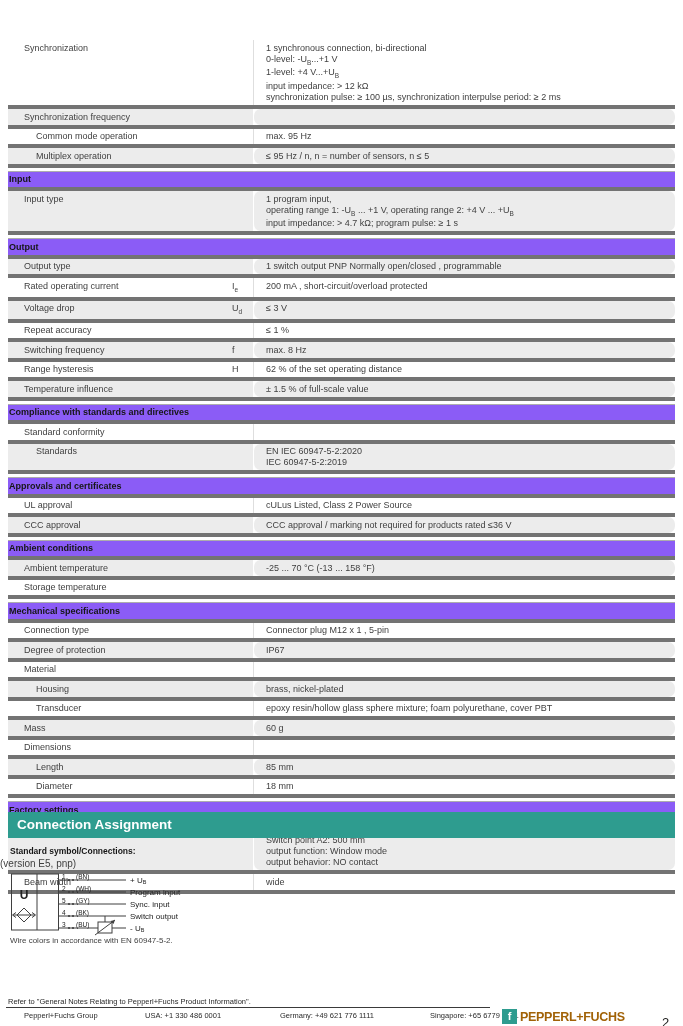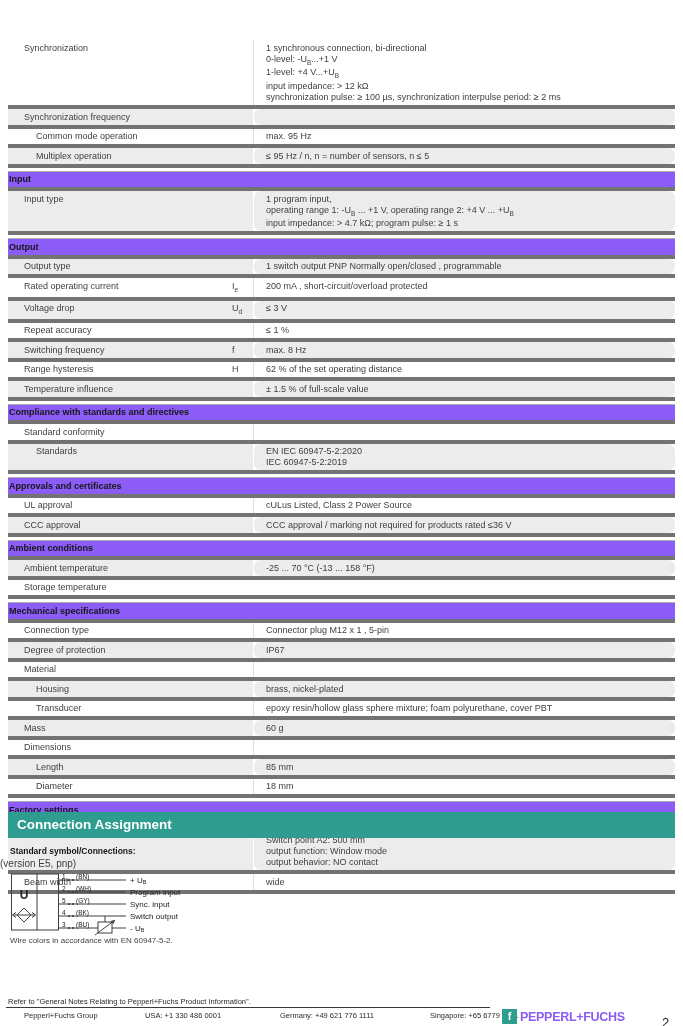--- a/index.html
+++ b/index.html
@@ -37,21 +37,21 @@
   .rule{position:absolute;top:1007px;left:6px;width:484px;height:1px;background:#3a3a3a;}
   .contacts{position:absolute;top:1011px;left:0;width:683px;height:15px;font-size:7.5px;color:#2a2a2a;}
   .contacts span{position:absolute;top:0;white-space:nowrap;}
   .ct-company{left:8px;margin-left:16px;}
   .ct-usa{left:145px;}
   .ct-germany{left:280px;}
   .ct-singapore{left:430px;}
   .logo{position:absolute;top:1009px;left:502px;display:flex;align-items:center;}
   .logo-mark{display:inline-block;width:15px;height:15px;background:#2E9C8F;color:#fff;
              font-size:11px;font-weight:bold;text-align:center;line-height:15px;}
-  .logo-text{font-size:12.5px;font-weight:bold;letter-spacing:-0.3px;color:#8b5cf6;margin-left:3px;}
+  .logo-text{font-size:12.5px;font-weight:bold;letter-spacing:-0.3px;color:#a16207;margin-left:3px;}
   .pagenum{position:absolute;top:1015px;left:662px;font-size:13px;color:#1d1d1b;}
 </style>
 </head>
 <body>
 
 <div class="page">
 
 
   <div class="table">
       <div class="row data">

